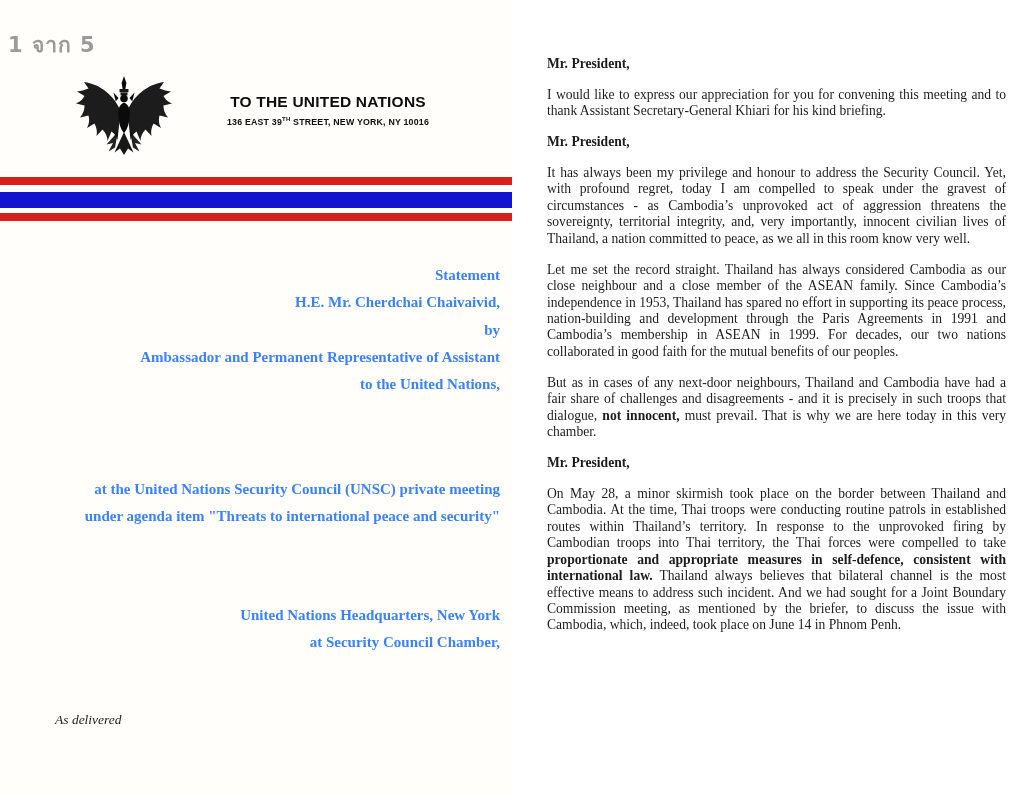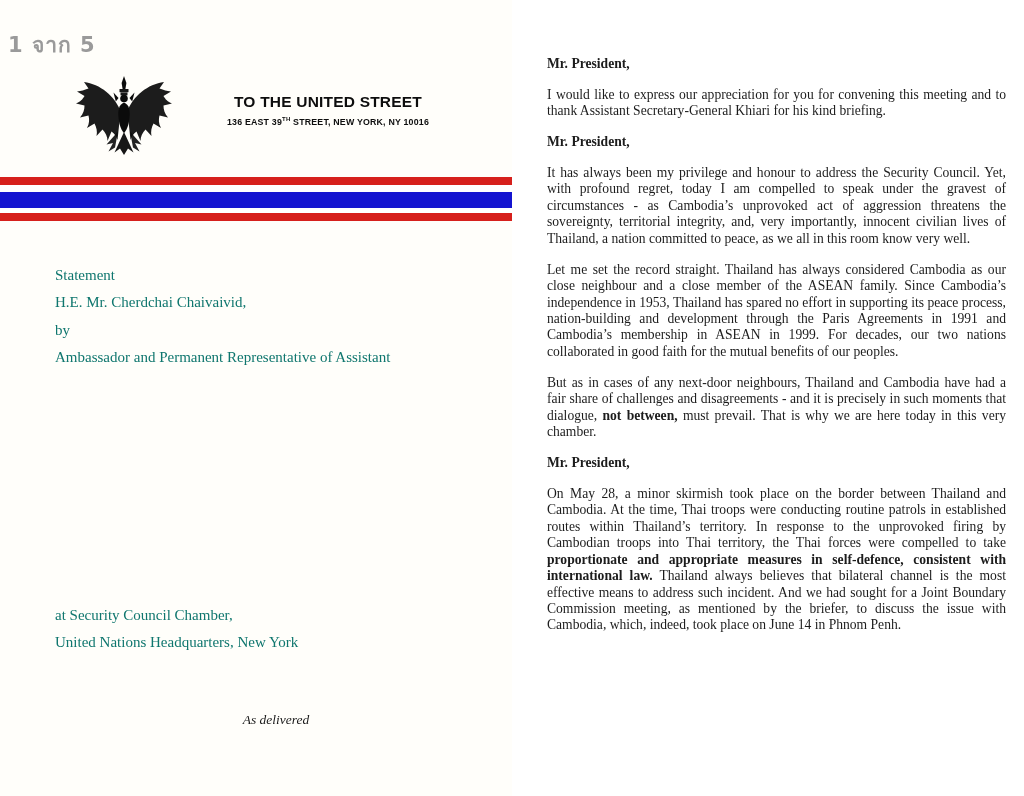--- a/index.html
+++ b/index.html
@@ -52,29 +52,29 @@
   .flagbar { position: absolute; left: 0; top: 177px; width: 514px; }
   .stripe { width: 100%; }
   .s-red1  { height: 8px;  background: var(--flag-red, #d6201c); }
   .s-wht1  { height: 7px;  background: #ffffff; }
   .s-blue  { height: 16px; background: var(--flag-blue, #1414d0); }
   .s-wht2  { height: 5px;  background: #ffffff; }
   .s-red2  { height: 8px;  background: var(--flag-red, #d6201c); }
 
   
   .centerblock {
-    position: absolute; left: 55px; width: 445px; text-align: left;
-    font-weight: normal; font-size: 15px; line-height: 27.3px; color: #0f766e;
+    position: absolute; left: 55px; width: 445px; text-align: right;
+    font-weight: bold; font-size: 15px; line-height: 27.3px; color: #3b82f6;
   }
   .titleblock   { top: 262px; }
   .meetingblock { top: 476px; }
   .dateblock    { top: 602px; }
   .asdelivered {
     position: absolute; left: 55px; top: 712px; width: 442px;
-    text-align: center; font-style: italic; font-size: 13.5px; color: #1a1a1a;
+    text-align: left; font-style: italic; font-size: 13.5px; color: #1a1a1a;
   }
 
   
   .p2-content {
     position: absolute; left: 35px; top: 56px; width: 459px;
     color: #1c1c1c;
   }
   .p2-content p { margin: 0 0 14.4px 0; font-size: 13.6px; line-height: 16.45px; }
   .p2-content p.paragraph  { text-align: justify; }
   .p2-content p.salutation { font-weight: bold; }
@@ -120,55 +120,60 @@
           <path d="M50 26.5 C44.8 28.5 43.6 34.5 44.6 42.5 C45.6 50.5 47.6 54.5 50 57
                    C52.4 54.5 54.4 50.5 55.4 42.5 C56.4 34.5 55.2 28.5 50 26.5 Z"></path>
 
           <path d="M50 56 L40.5 76.5 L46 72.5 L50 79 L54 72.5 L59.5 76.5 Z" opacity=".95"></path>
 
           <path d="M44 55.5 L32.5 68.5 L39 67 L34.5 75.5 L41 71.5 Z" opacity=".9"></path>
           <path d="M56 55.5 L67.5 68.5 L61 67 L65.5 75.5 L59 71.5 Z" opacity=".9"></path>
         </g>
       </svg>
       <div class="lh-text">
-        <div class="lh-main">TO THE UNITED STREET</div>
+        <div class="lh-main">TO THE UNITED NATIONS</div>
         <div class="lh-sub"><span>136 EAST 39</span><sup>TH</sup><span> STREET, NEW YORK, NY 10016</span></div>
       </div>
     </div>
 
     <div class="flagbar">
       <div class="stripe s-red1"></div>
       <div class="stripe s-wht1"></div>
       <div class="stripe s-blue"></div>
       <div class="stripe s-wht2"></div>
       <div class="stripe s-red2"></div>
     </div>
 
     <div class="centerblock titleblock">
       <div>Statement</div>
       <div>H.E. Mr. Cherdchai Chaivaivid,</div>
       <div>by</div>
       <div>Ambassador and Permanent Representative of Assistant</div>
+      <div>to the United Nations,</div>
     </div>
 
+    <div class="centerblock meetingblock">
+      <div>at the United Nations Security Council (UNSC) private meeting</div>
+      <div>under agenda item "Threats to international peace and security"</div>
+    </div>
 
     <div class="centerblock dateblock">
+      <div>United Nations Headquarters, New York</div>
       <div>at Security Council Chamber,</div>
-      <div>United Nations Headquarters, New York</div>
     </div>
 
     <div class="asdelivered">As delivered</div>
   </div>
 
   <div class="page page-right">
     <div class="p2-content">
         <p class="salutation"><span class="bold">Mr. President,</span></p>
         <p class="paragraph"><span>I would like to express our appreciation for you for convening this meeting and to thank Assistant Secretary-General Khiari for his kind briefing.</span></p>
         <p class="salutation"><span class="bold">Mr. President,</span></p>
         <p class="paragraph"><span>It has always been my privilege and honour to address the Security Council. Yet, with profound regret, today I am compelled to speak under the gravest of circumstances - as Cambodia’s unprovoked act of aggression threatens the sovereignty, territorial integrity, and, very importantly, innocent civilian lives of Thailand, a nation committed to peace, as we all in this room know very well.</span></p>
         <p class="paragraph"><span>Let me set the record straight. Thailand has always considered Cambodia as our close neighbour and a close member of the ASEAN family. Since Cambodia’s independence in 1953, Thailand has spared no effort in supporting its peace process, nation-building and development through the Paris Agreements in 1991 and Cambodia’s membership in ASEAN in 1999. For decades, our two nations collaborated in good faith for the mutual benefits of our peoples.</span></p>
-        <p class="paragraph"><span>But as in cases of any next-door neighbours, Thailand and Cambodia have had a fair share of challenges and disagreements - and it is precisely in such moments that dialogue, </span><span class="bold">not between,</span><span> must prevail. That is why we are here today in this very chamber.</span></p>
+        <p class="paragraph"><span>But as in cases of any next-door neighbours, Thailand and Cambodia have had a fair share of challenges and disagreements - and it is precisely in such troops that dialogue, </span><span class="bold">not innocent,</span><span> must prevail. That is why we are here today in this very chamber.</span></p>
         <p class="salutation"><span class="bold">Mr. President,</span></p>
         <p class="paragraph"><span>On May 28, a minor skirmish took place on the border between Thailand and Cambodia. At the time, Thai troops were conducting routine patrols in established routes within Thailand’s territory. In response to the unprovoked firing by Cambodian troops into Thai territory, the Thai forces were compelled to take </span><span class="bold">proportionate and appropriate measures in self-defence, consistent with international law.</span><span> Thailand always believes that bilateral channel is the most effective means to address such incident. And we had sought for a Joint Boundary Commission meeting, as mentioned by the briefer, to discuss the issue with Cambodia, which, indeed, took place on June 14 in Phnom Penh.</span></p>
       </div>
   </div>
 
 </div>
 
 </body></html>

